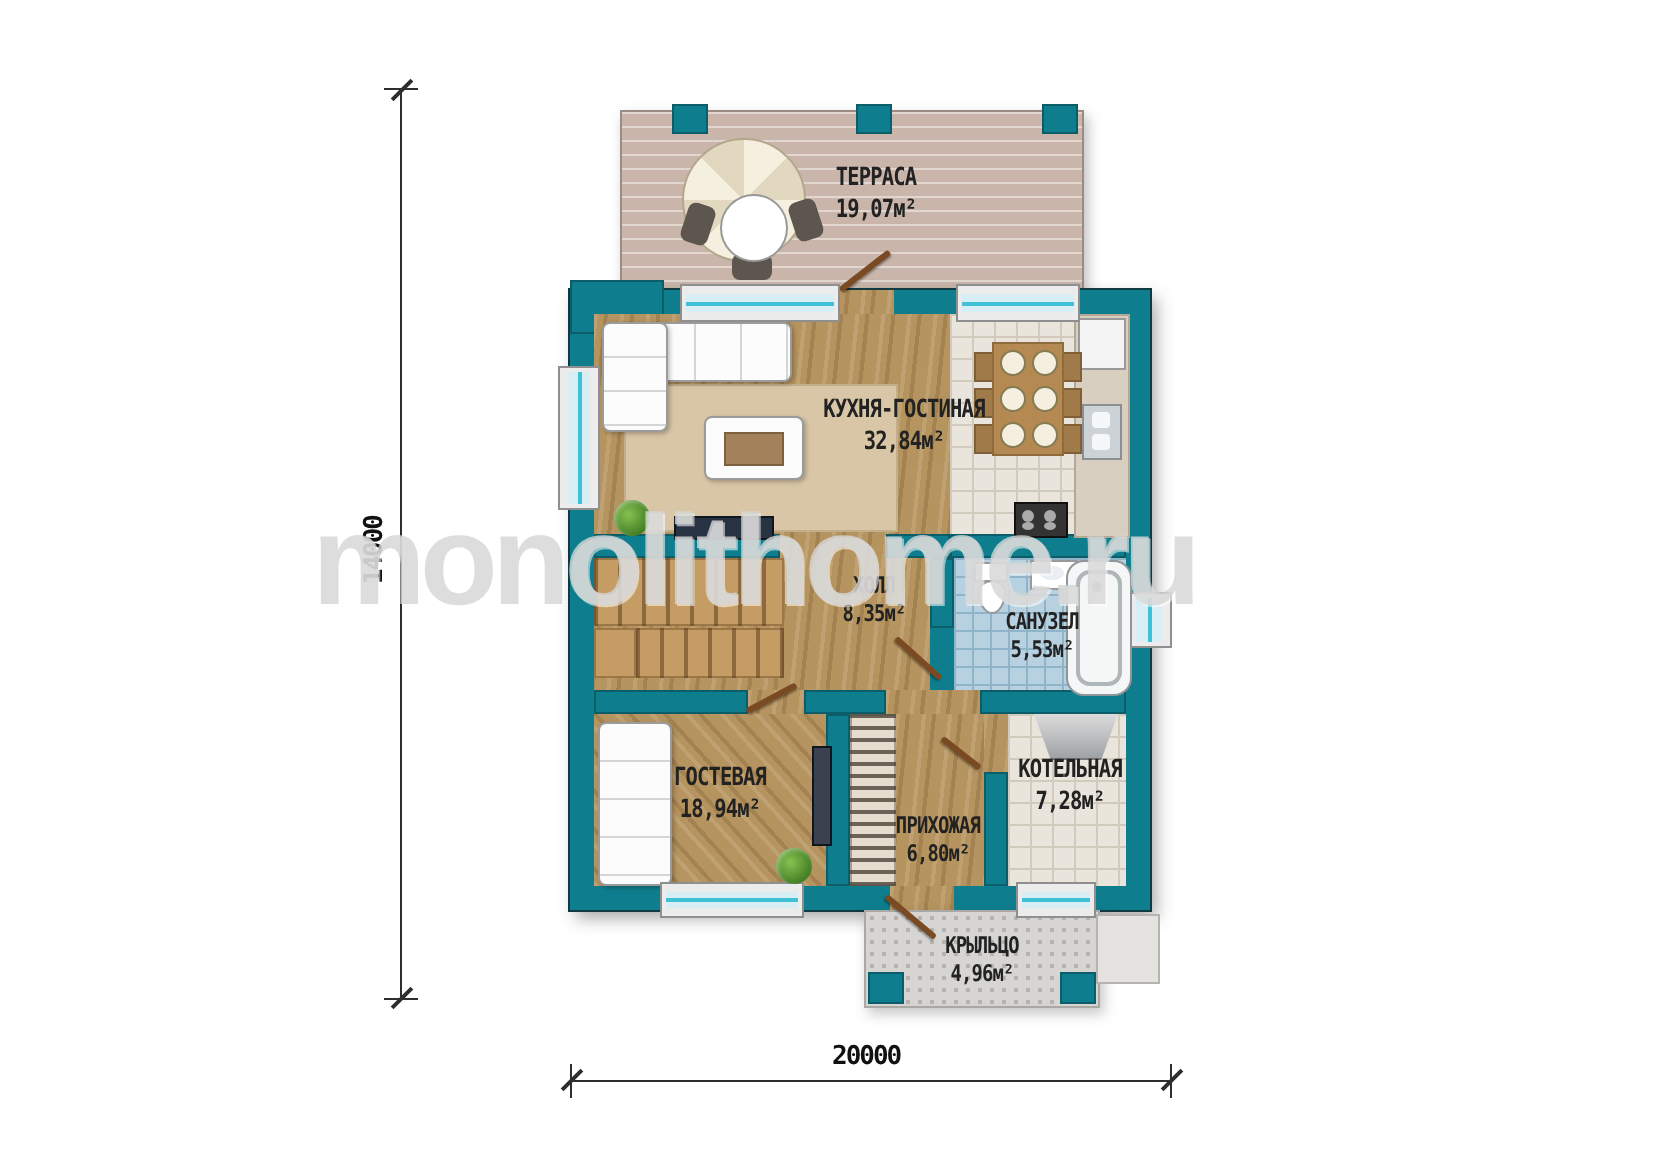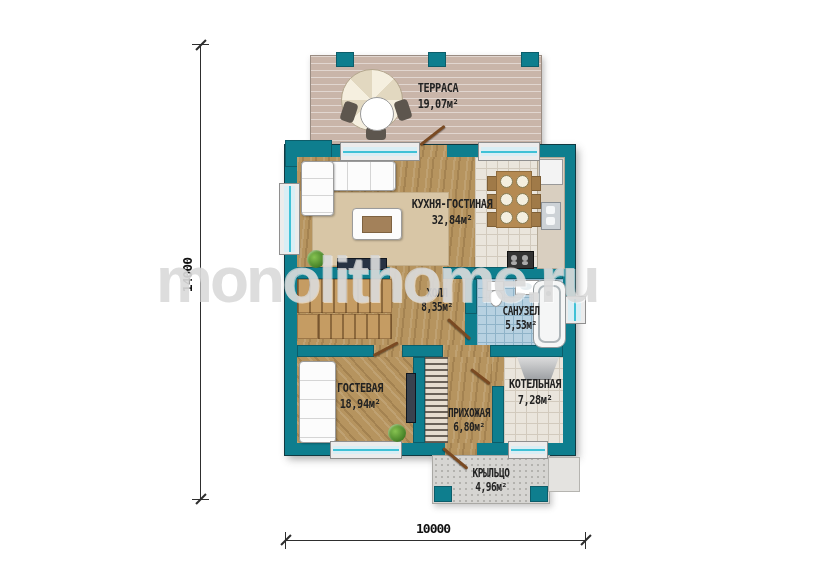--- a/index.html
+++ b/index.html
@@ -55,21 +55,21 @@
   <div class="dimline" style="left:192px;top:499px;width:17px;height:1px;"></div>
   <div class="tick" style="left:194px;top:44px;"></div>
   <div class="tick" style="left:194px;top:498px;"></div>
   <div class="dimlabel" style="left:180px;top:258px;writing-mode:vertical-rl;transform:rotate(180deg);">14000</div>
 
   <div class="dimline" style="left:285px;top:540px;width:300px;height:1px;"></div>
   <div class="dimline" style="left:285px;top:532px;width:1px;height:17px;"></div>
   <div class="dimline" style="left:585px;top:532px;width:1px;height:17px;"></div>
   <div class="tick" style="left:279px;top:539px;"></div>
   <div class="tick" style="left:579px;top:539px;"></div>
-  <div class="dimlabel" style="left:416px;top:521px;">10000</div>
+  <div class="dimlabel" style="left:416px;top:521px;">20000</div>
 
   <div class="abs deck" style="left:310px;top:55px;width:230px;height:91px;"></div>
   <div class="abs wall" style="left:336px;top:52px;width:18px;height:15px;"></div>
   <div class="abs wall" style="left:428px;top:52px;width:18px;height:15px;"></div>
   <div class="abs wall" style="left:521px;top:52px;width:18px;height:15px;"></div>
   <div class="abs" style="left:341px;top:69px;width:60px;height:60px;border-radius:50%;border:1px solid #b3a68d;z-index:21;
        background:conic-gradient(#f5efdf 0 45deg,#e2d8c0 45deg 90deg,#f5efdf 90deg 135deg,#e2d8c0 135deg 180deg,#f5efdf 180deg 225deg,#e2d8c0 225deg 270deg,#f5efdf 270deg 315deg,#e2d8c0 315deg 360deg);"></div>
   <div class="abs" style="left:360px;top:97px;width:32px;height:32px;border-radius:50%;background:#fff;border:1px solid #999;z-index:22;"></div>
   <div class="abs" style="left:342px;top:102px;width:14px;height:20px;background:#5d564e;border-radius:4px;transform:rotate(18deg);z-index:21;"></div>
   <div class="abs" style="left:396px;top:100px;width:14px;height:20px;background:#5d564e;border-radius:4px;transform:rotate(-18deg);z-index:21;"></div>

